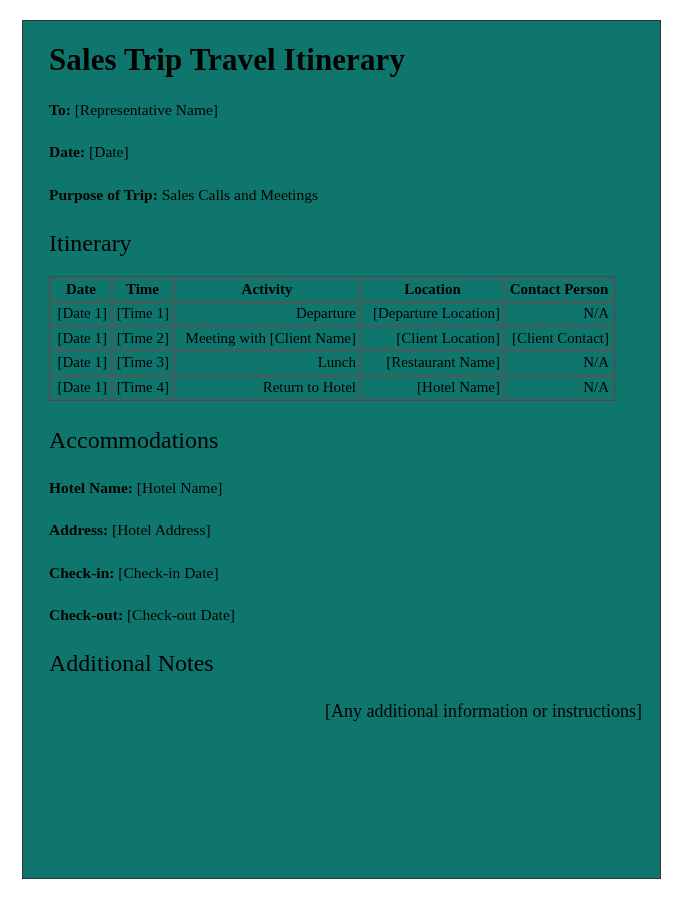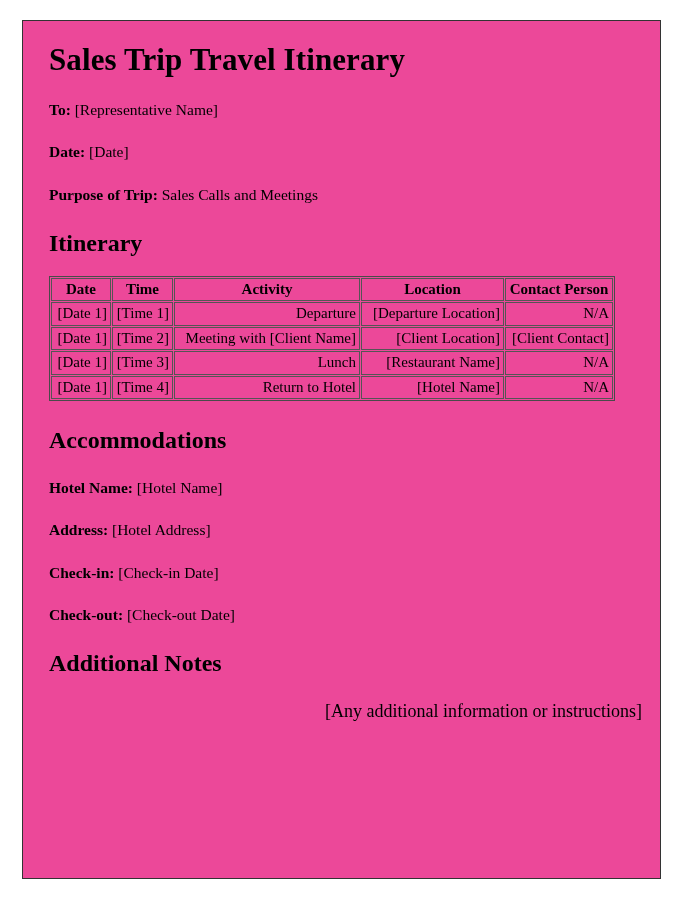--- a/index.html
+++ b/index.html
@@ -16,21 +16,21 @@
   }
 
   .page-frame {
     position: absolute;
     left: 22px;
     top: 20px;
     width: 639px;
     height: 859px;
     border: 1.5px solid #333333;
     box-sizing: border-box;
-    background: #ec4899;
+    background: #0f766e;
   }
 
   .page-content {
     position: absolute;
     left: 26px;
     top: 22px;
     right: 18px;
   }
 
   .doc-title {
@@ -49,21 +49,21 @@
   }
   .meta-line .lbl {
     font-weight: bold;
   }
   .meta-line .val {
     font-weight: normal;
   }
 
   h2.section-heading {
     font-size: 24px;
-    font-weight: bold;
+    font-weight: normal;
     margin: 26px 0 0 0;
     line-height: 1.15;
   }
 
   
   table.itinerary-table {
     margin-top: 18px;
     border-collapse: separate;
     border-spacing: 1px;
     border: 1.5px solid #4a4a4a;

